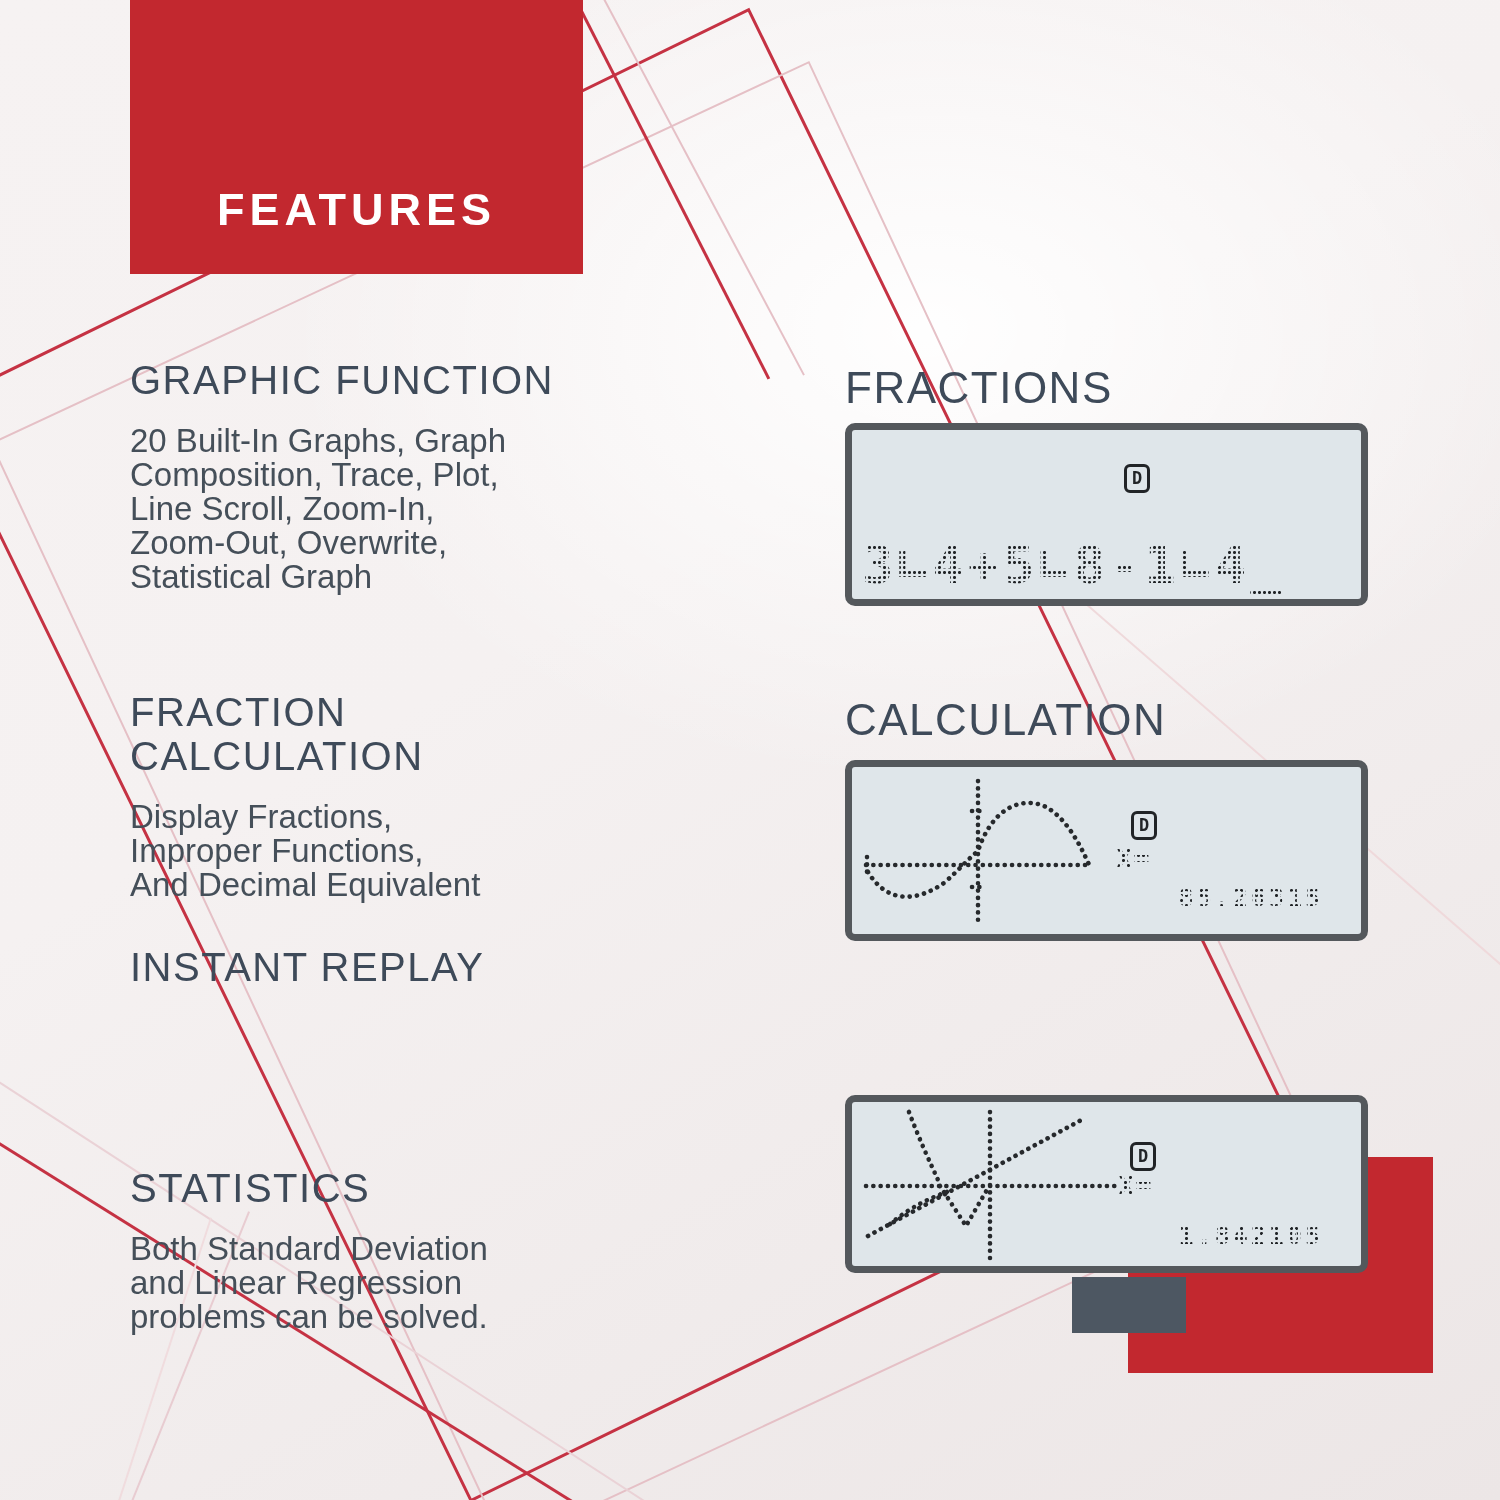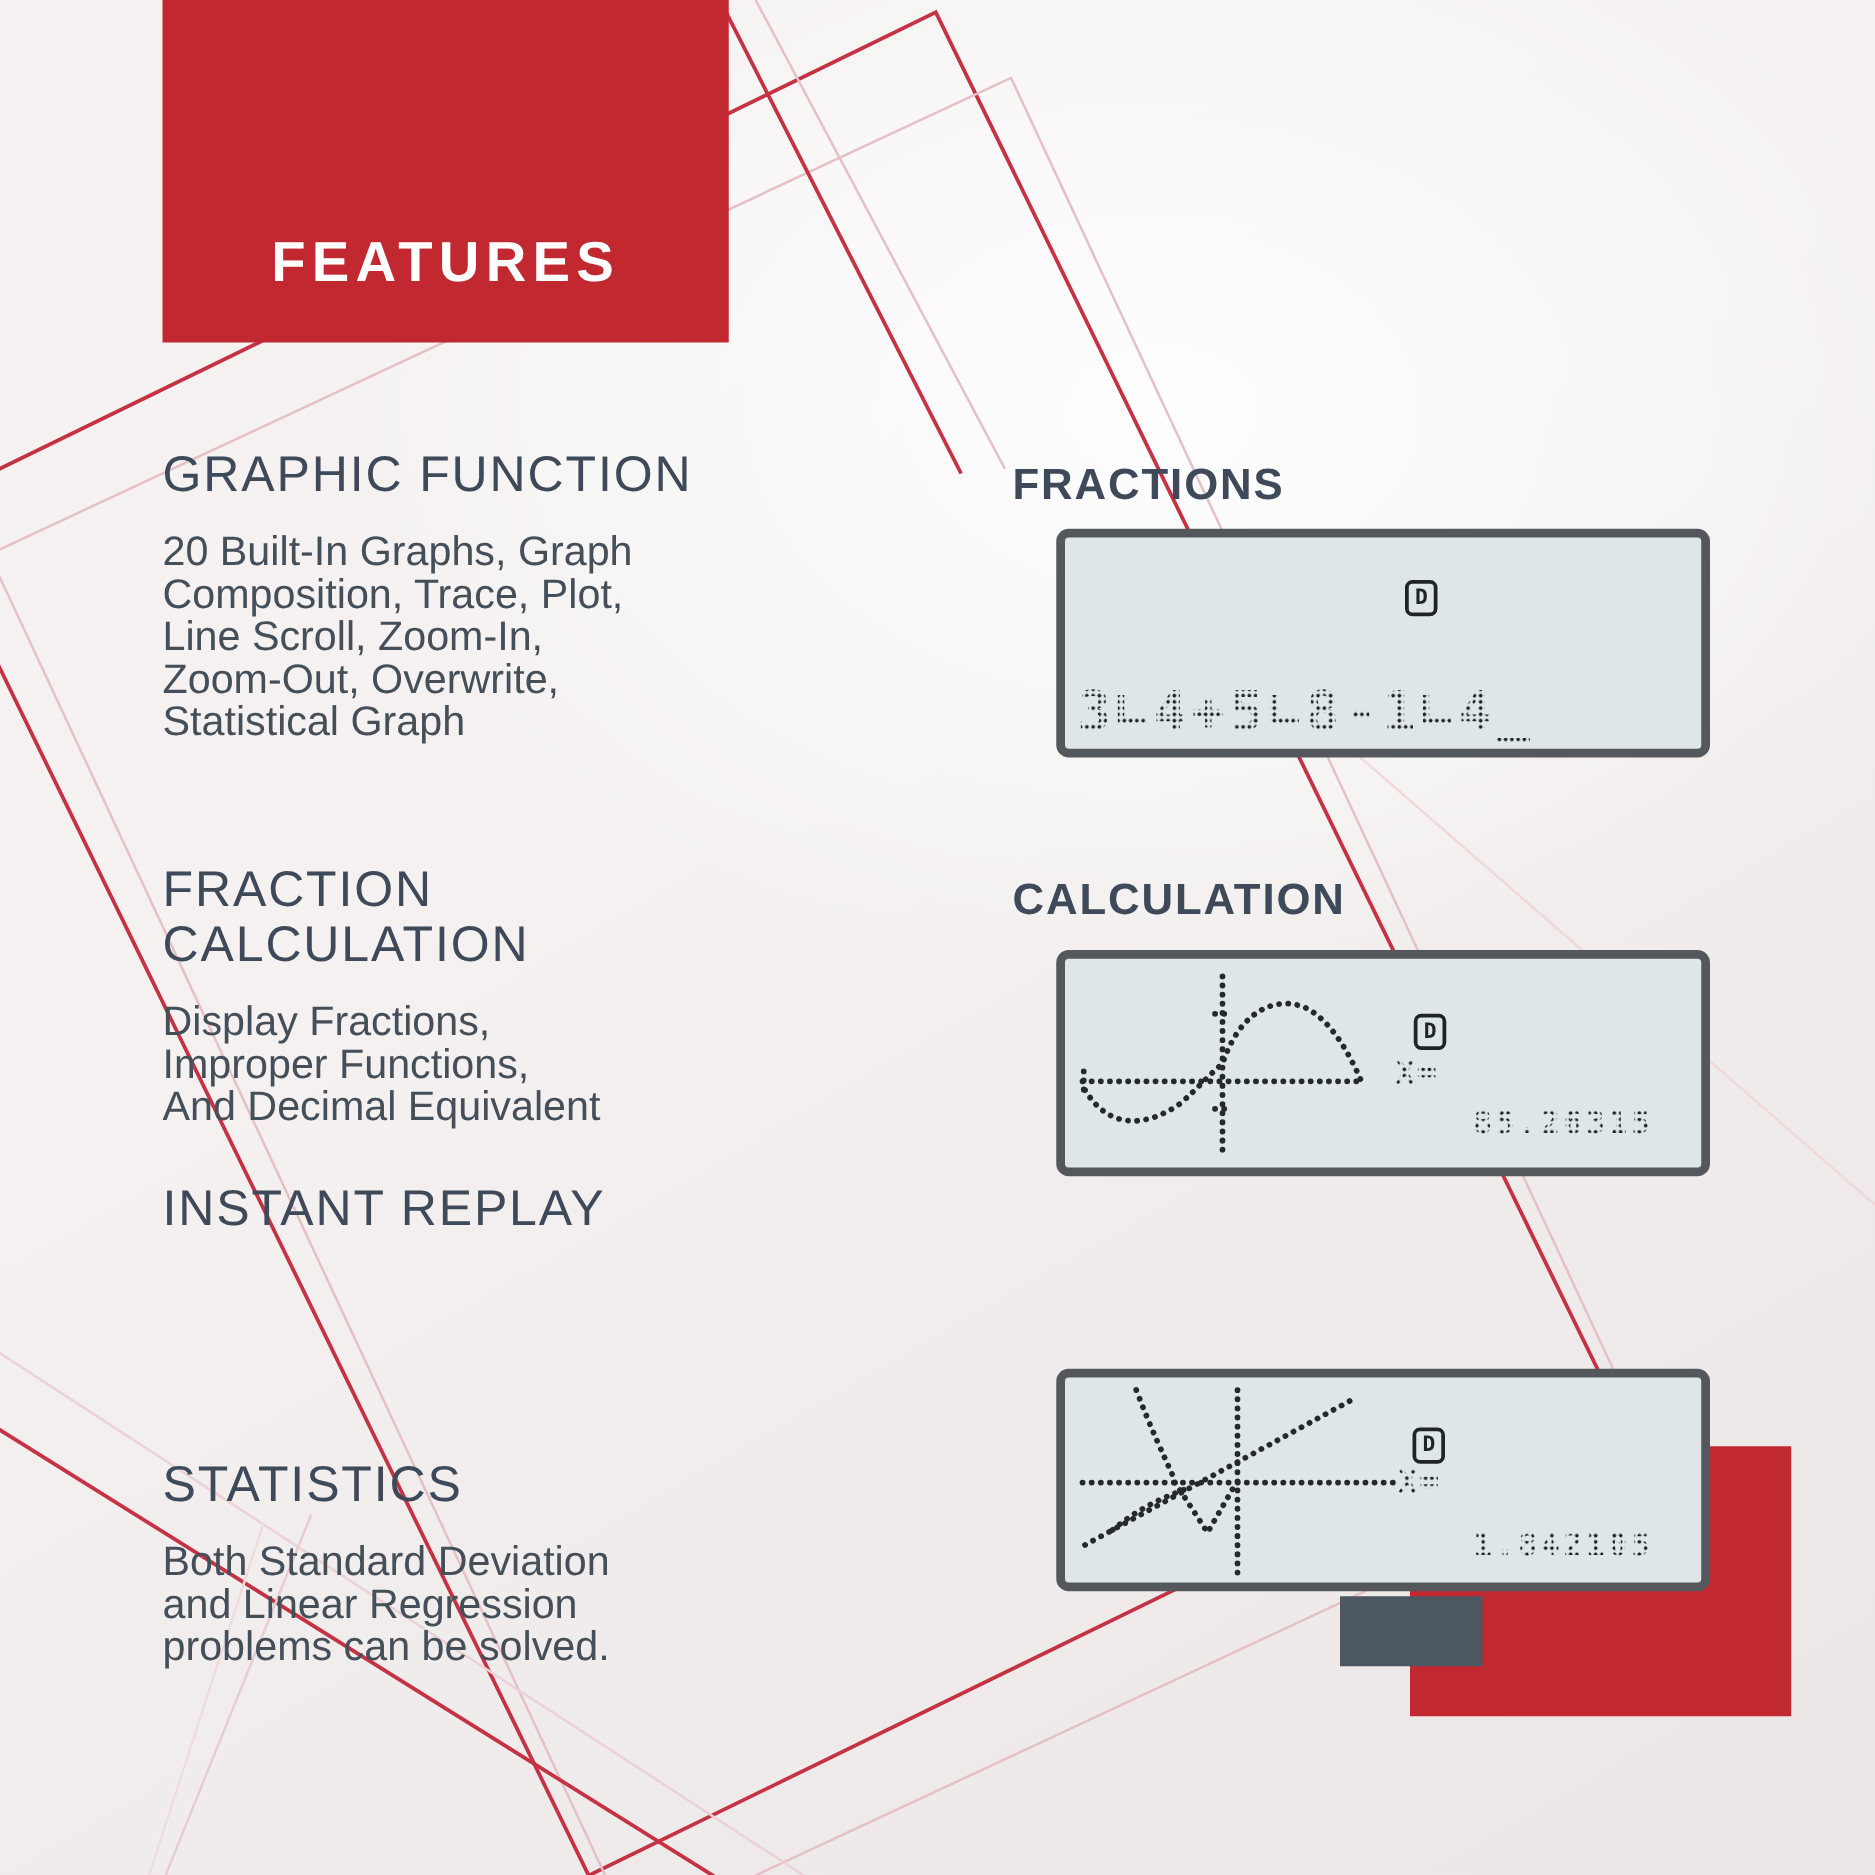--- a/index.html
+++ b/index.html
@@ -27,21 +27,21 @@
   .slate-square{position:absolute;left:1072px;top:1277px;width:114px;height:56px;background:#4d5762;z-index:3;}
   .banner{
     position:absolute;left:130px;top:0;width:453px;height:274px;background:#c2282f;z-index:6;
     display:flex;align-items:flex-end;justify-content:center;padding-bottom:38px;box-sizing:border-box;
   }
   .banner-text{color:#ffffff;font-size:45px;font-weight:700;letter-spacing:5px;text-align:right;}
   
   .section{position:absolute;left:130px;width:490px;z-index:5;}
   .heading{font-size:40px;font-weight:400;letter-spacing:1.5px;color:#3e4a59;line-height:44px;}
   .body-text{font-size:33px;line-height:34px;color:#454f59;white-space:pre-line;margin:22px 0 0 0;}
-  .r-heading{position:absolute;left:810px;width:520px;z-index:5;font-size:35px;font-weight:700;letter-spacing:1.5px;color:#3e4a59;line-height:44px;}
+  .r-heading{position:absolute;left:845px;width:520px;z-index:5;font-size:44px;font-weight:400;letter-spacing:1.5px;color:#3e4a59;line-height:44px;}
   
   .lcd{
     position:absolute;left:845px;width:523px;background:#dfe6ea;border:7px solid #54585c;
     border-radius:10px;box-sizing:border-box;z-index:4;
   }
   .lcd-fractions{top:423px;height:183px;}
   .lcd-trig{top:760px;height:181px;}
   .lcd-vars{top:1095px;height:178px;}
   .lcd-inner{position:relative;width:100%;height:100%;}
   .mode{
@@ -49,21 +49,21 @@
     font-weight:700;font-size:17px;line-height:1;padding:3px 5px;
     font-family:"DejaVu Sans Mono",monospace;
   }
   .dotted{
     color:#212427;font-family:"DejaVu Sans Mono",monospace;font-weight:700;
     -webkit-mask-image:radial-gradient(circle,#000 1.25px,transparent 1.7px);
     -webkit-mask-size:5px 5px;
     mask-image:radial-gradient(circle,#000 1.25px,transparent 1.7px);
     mask-size:5px 5px;
   }
-  .lcd-line{position:absolute;left:10px;bottom:4px;font-size:44px;letter-spacing:4px;white-space:nowrap;}
+  .lcd-line{position:absolute;left:10px;bottom:4px;font-size:52px;letter-spacing:4px;white-space:nowrap;}
   .xeq{position:absolute;font-size:27px;letter-spacing:1px;}
   .lcd-value{position:absolute;font-size:25px;letter-spacing:3px;white-space:nowrap;}
   .graph-svg{position:absolute;}
   .graph-svg path{fill:none;stroke:#26292c;stroke-width:4.6;stroke-linecap:round;stroke-dasharray:0.1 7.2;}
 </style>
 </head>
 <body>
 
 <div class="canvas">
 

